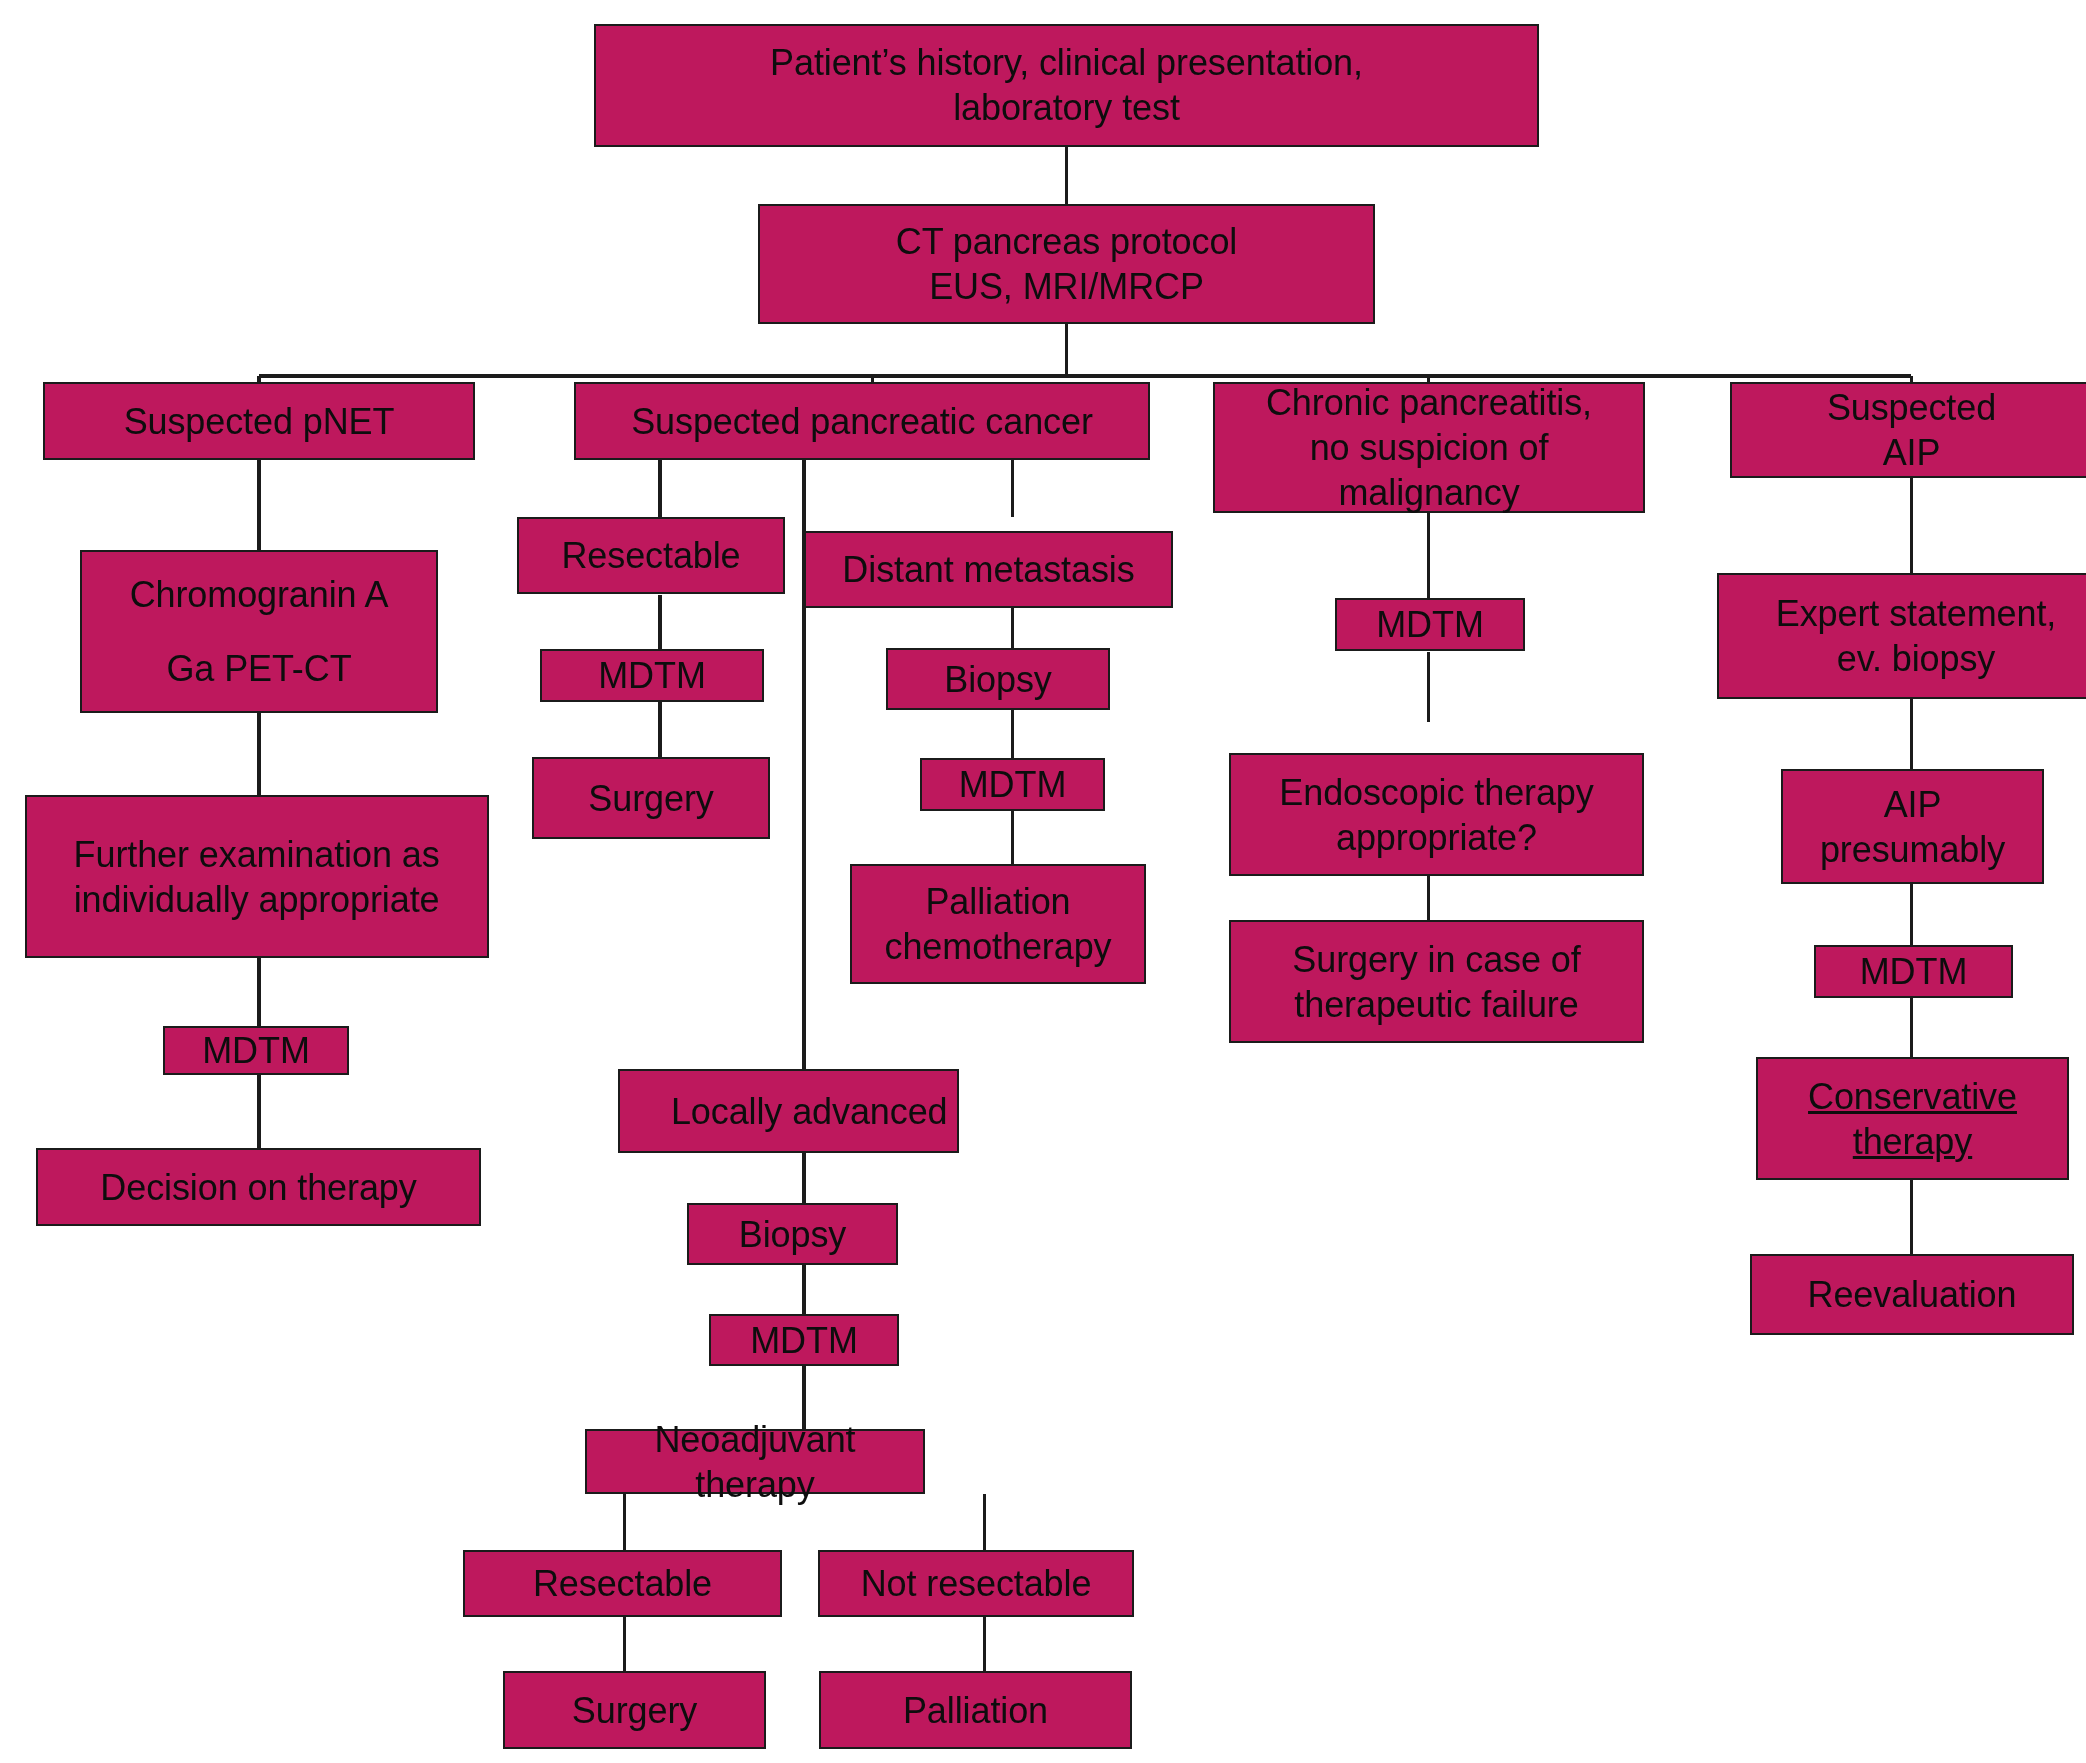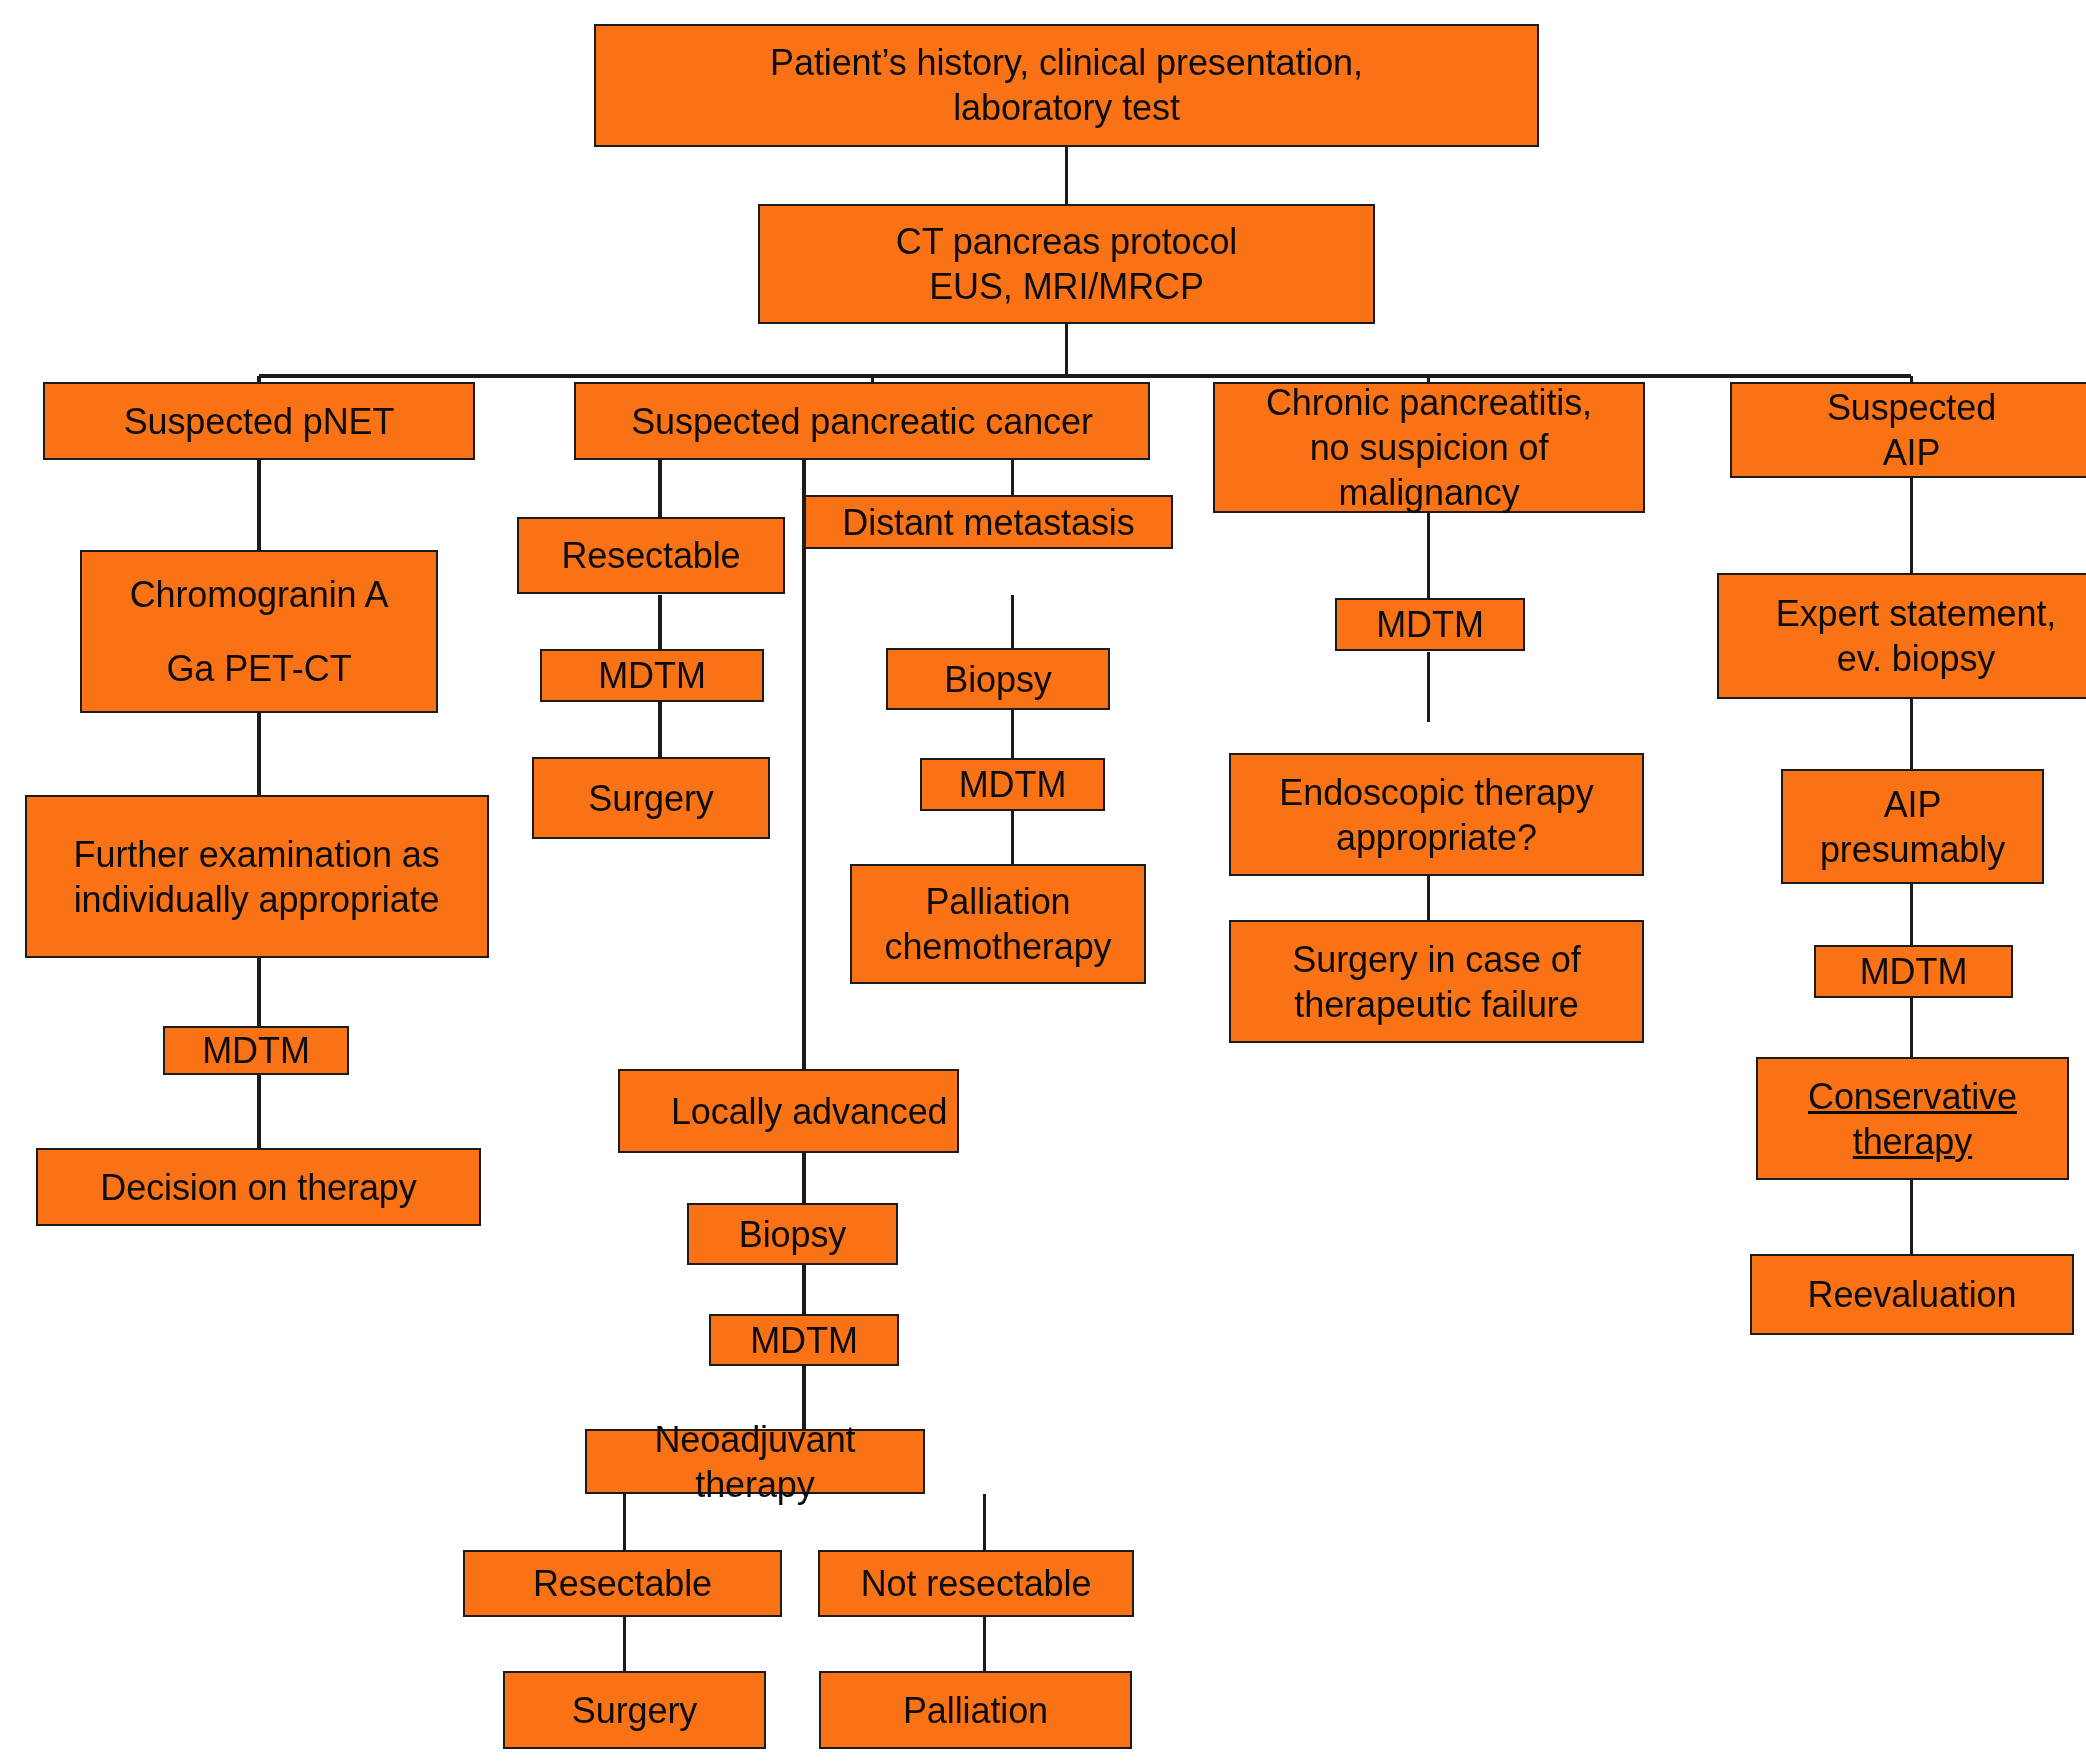--- a/index.html
+++ b/index.html
@@ -18,21 +18,21 @@
   #edge-layer {
     position: absolute;
     top: 0; left: 0;
     width: 2087px;
     height: 1764px;
     pointer-events: none;
   }
   .node {
     position: absolute;
     box-sizing: border-box;
-    background: #f97316;
+    background: #be185d;
     border: 2.8px solid #1b1b1b;
     display: flex;
     align-items: center;
     justify-content: center;
     text-align: center;
     color: #0d0d0d;
     font-size: 36px;
     line-height: 1.25;
     letter-spacing: -0.1px;
     white-space: pre-line;
@@ -117,21 +117,21 @@
   <div class="node" style="left:36px; top:1148px; width:445px; height:78px;">Decision on therapy</div>
 
   <div class="node" style="left:574px; top:382px; width:576px; height:78px;">Suspected pancreatic cancer</div>
 
   <div class="node" style="left:517px; top:517px; width:268px; height:77px;">Resectable</div>
 
   <div class="node" style="left:540px; top:649px; width:224px; height:53px;">MDTM</div>
 
   <div class="node" style="left:532px; top:757px; width:238px; height:82px;">Surgery</div>
 
-  <div class="node" style="left:804px; top:495px; width:369px; height:54px;">Distant metastasis</div>
+  <div class="node" style="left:804px; top:531px; width:369px; height:77px;">Distant metastasis</div>
 
   <div class="node" style="left:886px; top:648px; width:224px; height:62px;">Biopsy</div>
 
   <div class="node" style="left:920px; top:758px; width:185px; height:53px;">MDTM</div>
 
   <div class="node" style="left:850px; top:864px; width:296px; height:120px;">Palliation
 chemotherapy</div>
 
   <div class="node" style="left:618px; top:1069px; width:341px; height:84px;padding-left:47px;">Locally advanced</div>
 

